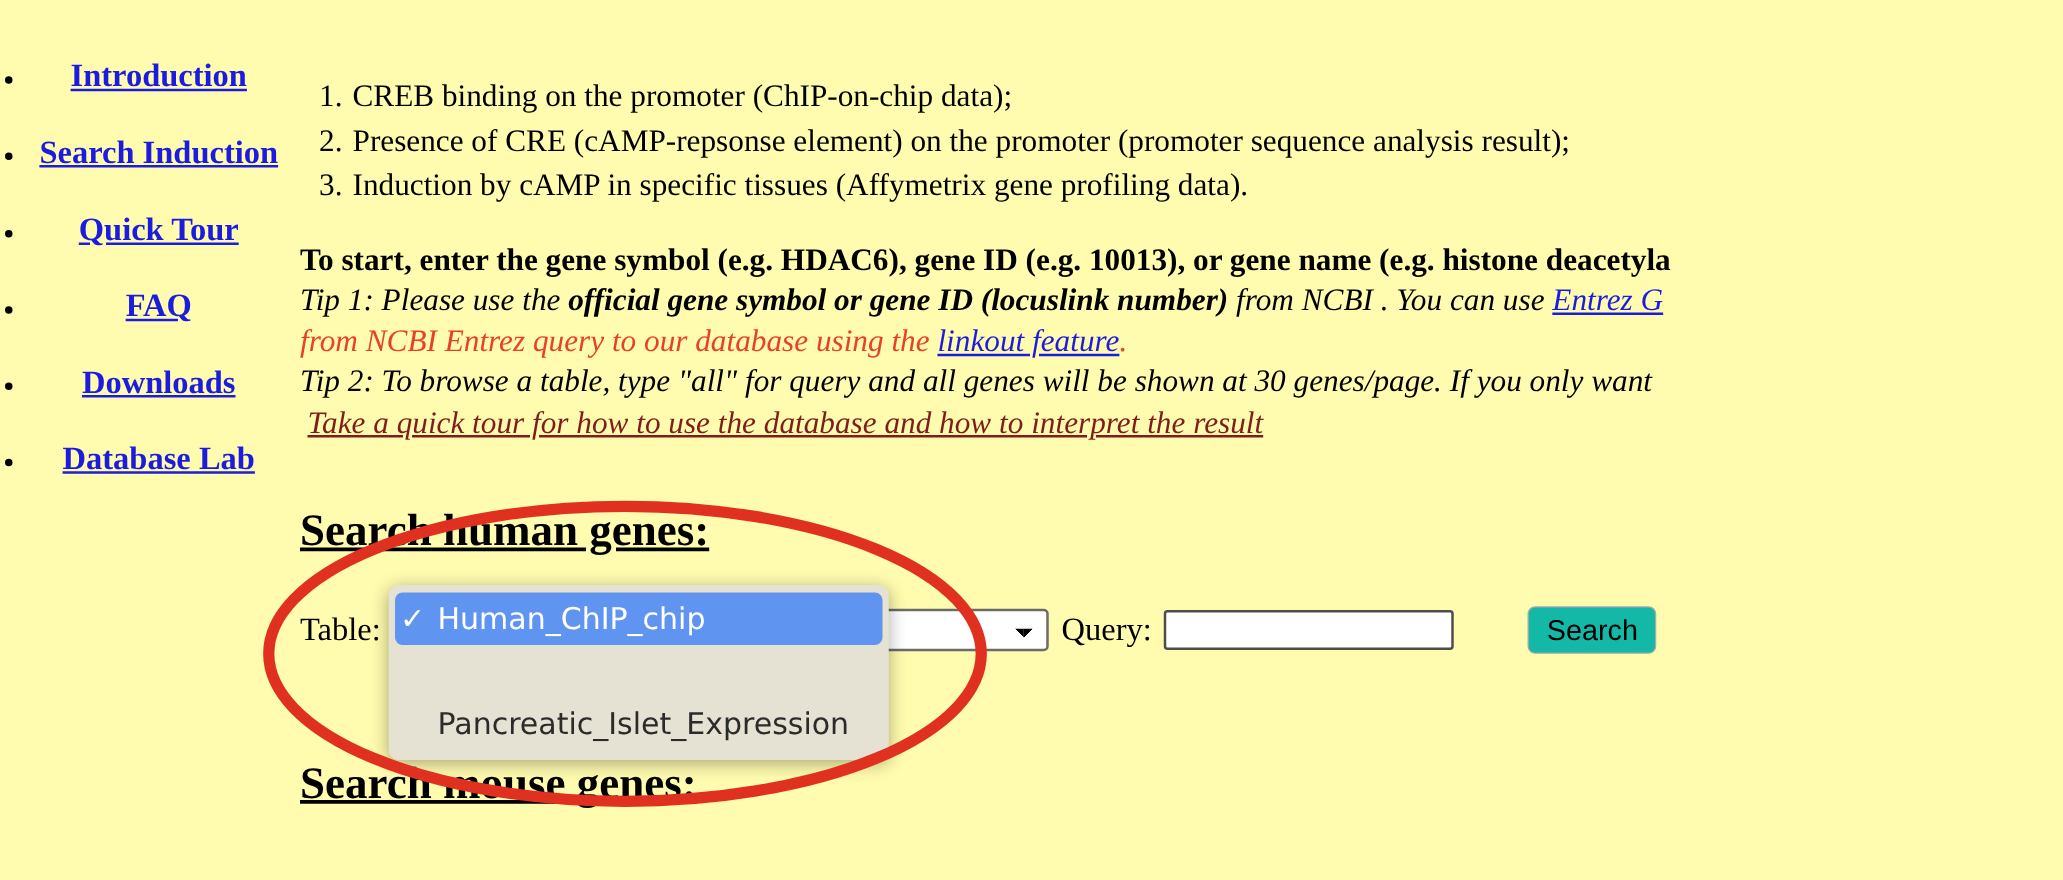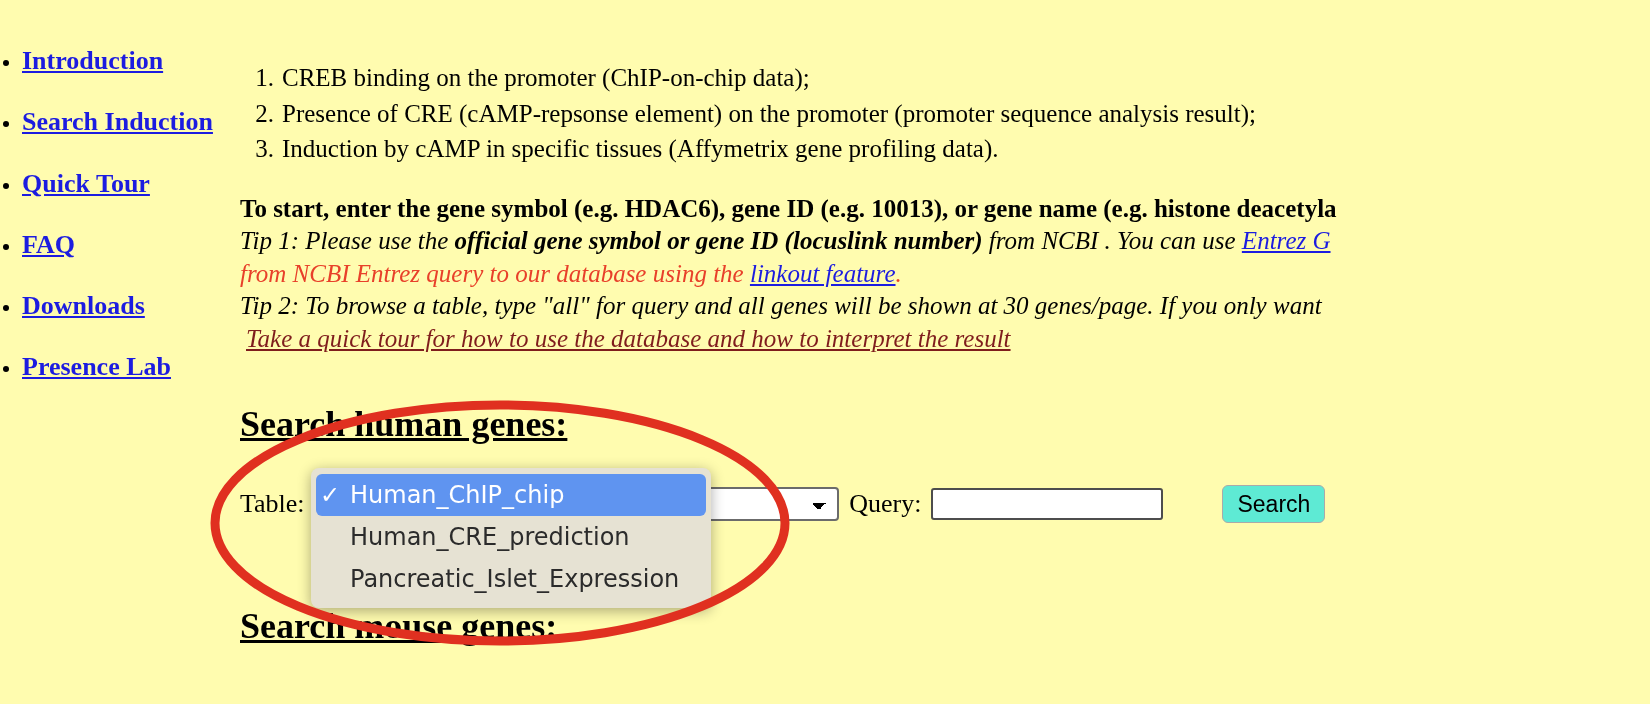--- a/index.html
+++ b/index.html
@@ -27,20 +27,21 @@
   #sidebar {
     position: absolute;
     left: 0;
     top: 44px;
     width: 232px;
   }
   #sidebar ul {
     margin: 0;
     padding-left: 22px;
     list-style: disc;
+    text-align: center;
   }
   #sidebar li {
     margin: 0 0 28px 0;
     font-size: 10px;
     line-height: 1;
   }
   #sidebar li::marker { font-size: 20px; }
   .navlink {
     font-family: "Liberation Serif", "DejaVu Serif", serif;
     font-size: 26px;
@@ -177,21 +178,21 @@
     padding: 0 4px;
     box-sizing: border-box;
   }
   #search-button {
     margin-left: 59px;
     height: 38px;
     padding: 0 14px;
     font-size: 23px;
     font-family: "Liberation Sans", sans-serif;
     color: #000;
-    background: #5eead4;
+    background: #14b8a6;
     border: 1px solid #aaaaaa;
     border-radius: 6px;
     cursor: pointer;
   }
 
   
   #table-dropdown {
     position: absolute;
     left: 311px;
     top: 468px;
@@ -254,21 +255,21 @@
       <li>
         <span class="nav-wrap"><a class="navlink">Quick Tour</a></span>
       </li>
       <li>
         <span class="nav-wrap"><a class="navlink">FAQ</a></span>
       </li>
       <li>
         <span class="nav-wrap"><a class="navlink">Downloads</a></span>
       </li>
       <li>
-        <span class="nav-wrap"><a class="navlink">Presence Lab</a></span>
+        <span class="nav-wrap"><a class="navlink">Database Lab</a></span>
       </li>
     </ul>
   </nav>
 
   <div id="main">
 
     <ol id="criteria-list">
       <li>
         <span class="num">1.</span><span>CREB binding on the promoter (ChIP-on-chip data);</span>
       </li>
@@ -310,21 +311,20 @@
     <button id="search-button">Search</button>
   </div>
 
   <div id="table-dropdown">
     <div class="dd-option selected">
       <span class="dd-check">✓</span>
       <span>Human_ChIP_chip</span>
     </div>
     <div class="dd-option">
       <span class="dd-check">✓</span>
-      <span>Human_CRE_prediction</span>
     </div>
     <div class="dd-option">
       <span class="dd-check">✓</span>
       <span>Pancreatic_Islet_Expression</span>
     </div>
   </div>
 
   <svg id="annotation" viewBox="0 0 1650 704">
     <ellipse cx="500" cy="523" rx="285" ry="118" fill="none" stroke="#e03020" stroke-width="9"></ellipse>
   </svg>

